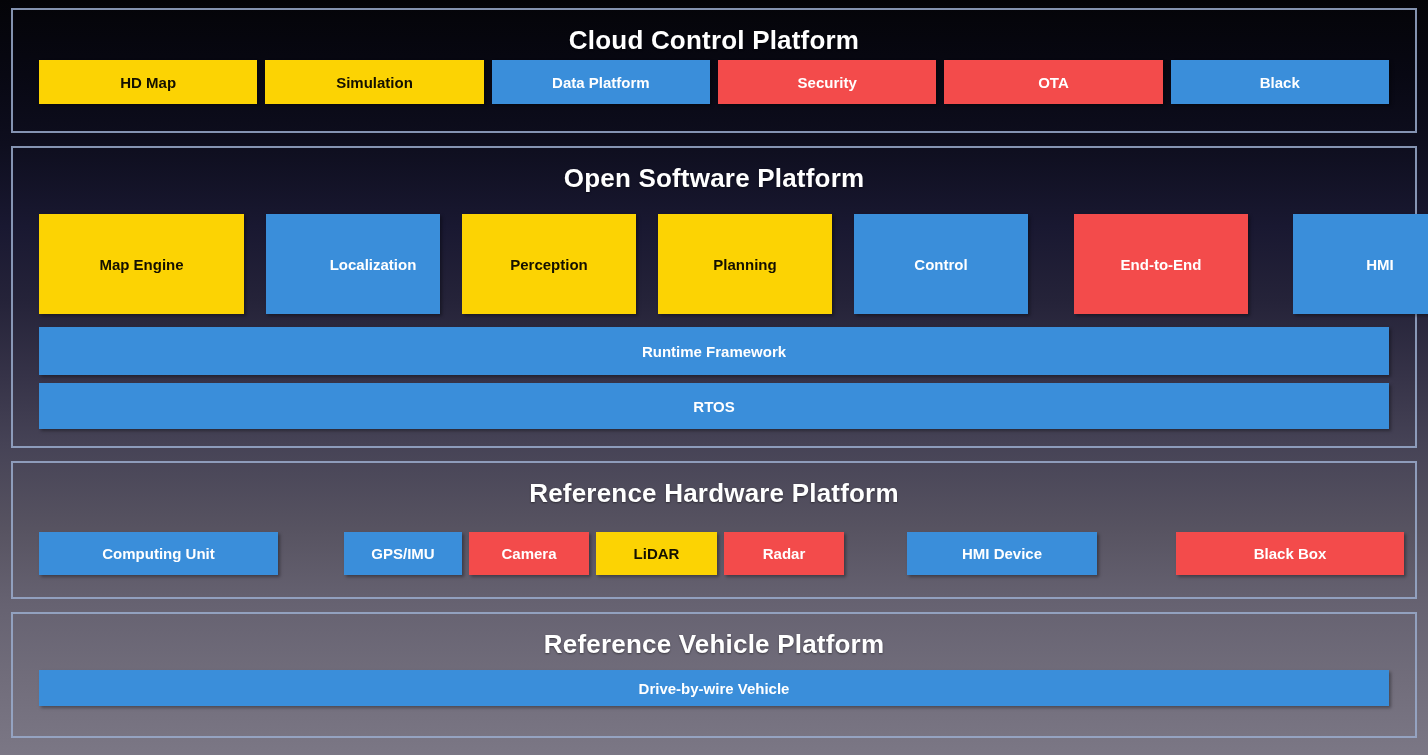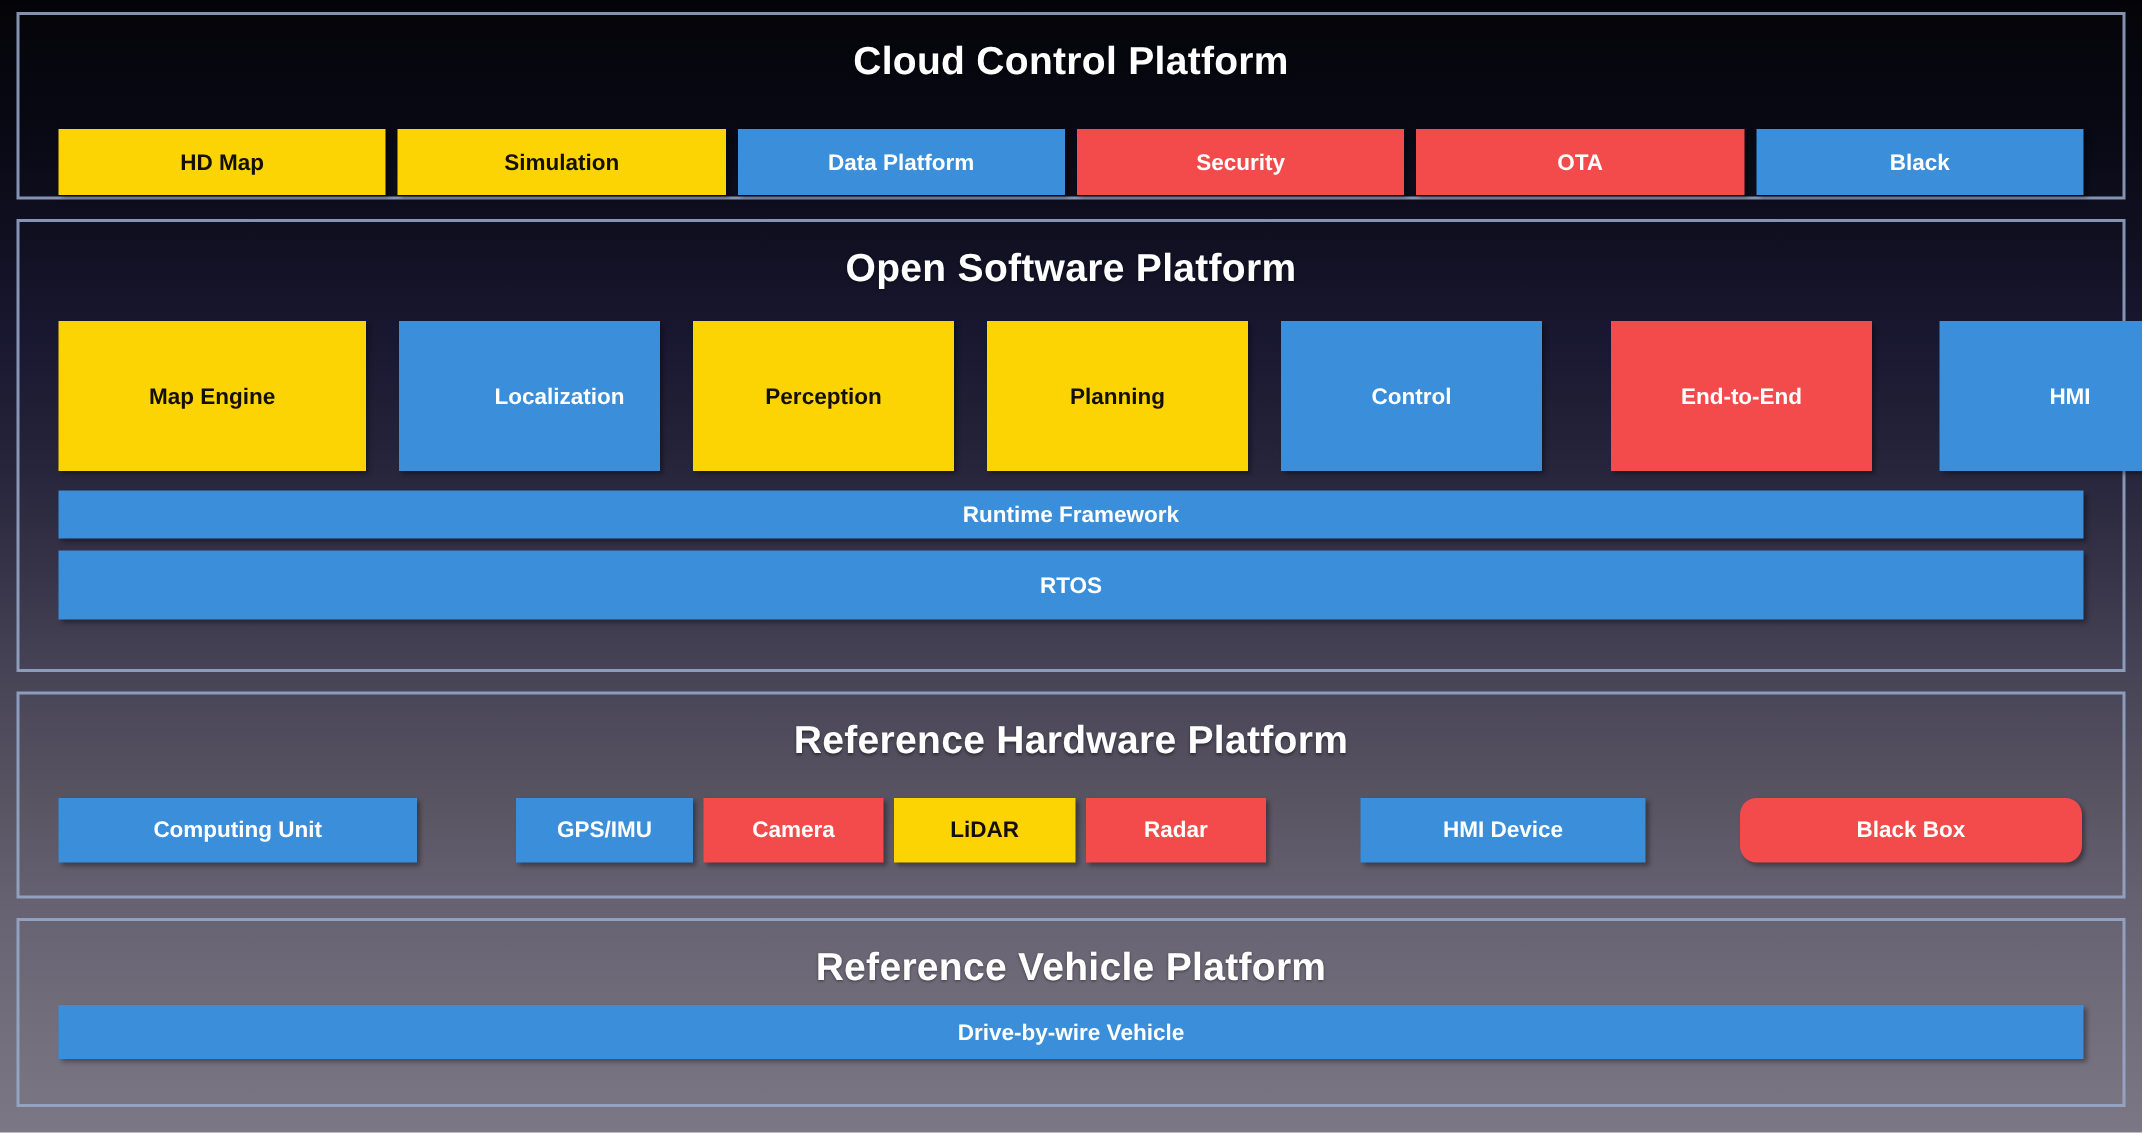--- a/index.html
+++ b/index.html
@@ -62,40 +62,40 @@
     font-size: 15px;
     font-weight: bold;
     text-align: center;
     box-shadow: 2px 2px 3px rgba(0,0,0,0.35);
   }
   .c-yellow { background: var(--yellow, #FCD303); color: #141000; }
   .c-blue   { background: var(--blue,   #3A8EDA); color: #ffffff; }
   .c-red    { background: var(--red,    #F34B4B); color: #ffffff; }
 
   
-  .row-cloud { margin-top: 28px; gap: 8px; }
+  .row-cloud { margin-top: 2px; gap: 8px; }
   .row-cloud .box { flex: 1 1 0; height: 44px; }
 
   
   .row-modules { margin-top: 18px; gap: 22px; }
   .row-modules .box { height: 100px; }
 
   
   .bar {
     box-sizing: border-box;
     margin: 0 26px;
     display: flex;
     align-items: center;
     justify-content: center;
     font-size: 15px;
     font-weight: bold;
     color: #ffffff;
     box-shadow: 2px 2px 3px rgba(0,0,0,0.35);
   }
-  .bar-runtime { margin-top: 13px; height: 32px; }
+  .bar-runtime { margin-top: 13px; height: 48px; }
   .bar-rtos    { margin-top: 8px;  height: 46px; }
   .bar-vehicle { margin-top: 8px;  height: 36px; }
 
   
   .row-hardware { margin-top: 21px; gap: 7px; }
   .row-hardware .box { height: 43px; }
 </style>
 </head>
 <body>
 
@@ -130,21 +130,21 @@
 
   <div class="section sec-hardware">
     <div class="section-title">Reference Hardware Platform</div>
     <div class="row row-hardware">
       <div class="box c-blue" style="flex:0 0 239px;">Computing Unit</div>
       <div class="box c-blue" style="flex:0 0 118px; margin-left:59px;">GPS/IMU</div>
       <div class="box c-red" style="flex:0 0 120px;">Camera</div>
       <div class="box c-yellow" style="flex:0 0 121px;">LiDAR</div>
       <div class="box c-red" style="flex:0 0 120px;">Radar</div>
       <div class="box c-blue" style="flex:0 0 190px; margin-left:56px;">HMI Device</div>
-      <div class="box c-red" style="flex:0 0 228px; margin-left:56px;border-radius:11px;">Black Box</div>
+      <div class="box c-red" style="flex:0 0 228px; margin-left:72px;">Black Box</div>
     </div>
   </div>
 
   <div class="section sec-vehicle">
     <div class="section-title">Reference Vehicle Platform</div>
     <div class="bar bar-vehicle c-blue">Drive-by-wire Vehicle</div>
   </div>
 
 </div>
 

